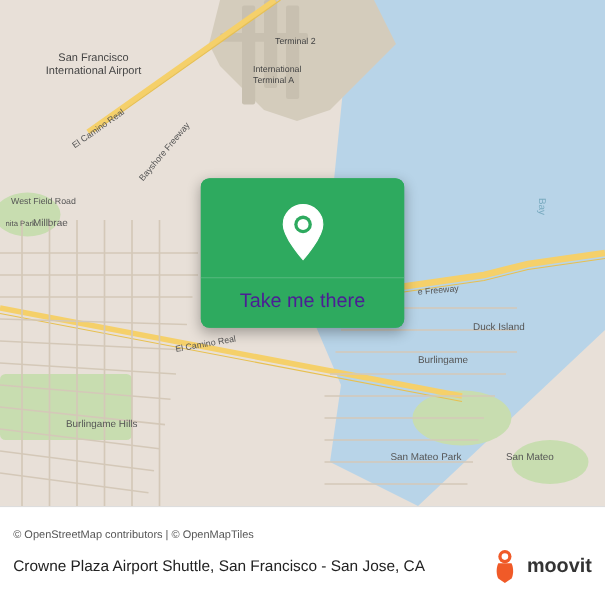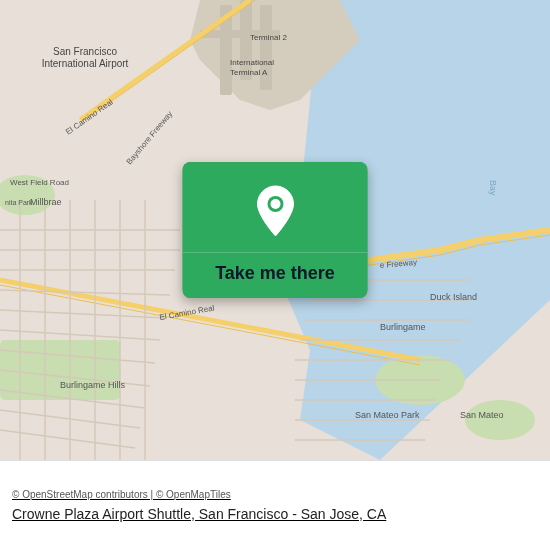--- a/index.html
+++ b/index.html
@@ -34,21 +34,20 @@
       height: 90px;
       background: white;
       position: absolute;
       bottom: 0;
       left: 0;
       display: flex;
       flex-direction: column;
       justify-content: center;
       padding: 8px 12px;
       border-top: 1px solid #ddd;
-      text-decoration: underline;
     }
 
     #attribution {
       font-size: 10px;
       color: #555;
       margin-bottom: 6px;
     }
 
     #place-info {
       display: flex;
@@ -114,23 +113,23 @@
       background-color: #2eaa5f;
       width: 100%;
       padding: 10px 0 14px;
       display: flex;
       justify-content: center;
       align-items: center;
       border-top: 1px solid rgba(255,255,255,0.2);
     }
 
     #cta-label {
-      color: #0f172a;
+      color: #4c1d95;
       font-size: 18px;
-      font-weight: 700;
+      font-weight: 400;
     }
   </style>
 </head>
 <body>
 
 <div id="map-container">
   <svg id="map-bg" viewBox="0 0 550 460" xmlns="http://www.w3.org/2000/svg">
 
     <rect width="550" height="460" fill="#e8e0d8"></rect>
 
@@ -232,14 +231,23 @@
         <span id="cta-label">Take me there</span>
       </div>
     </button>
   </div>
 </div>
 
 <div id="bottom-bar">
   <div id="attribution">© OpenStreetMap contributors | © OpenMapTiles</div>
   <div id="place-info">
     <span id="place-name">Crowne Plaza Airport Shuttle, San Francisco - San Jose, CA</span>
+    <div id="moovit-logo">
+
+      <svg width="32" height="32" viewBox="0 0 32 32" xmlns="http://www.w3.org/2000/svg">
+        <circle cx="16" cy="8" r="6" fill="#f05a28"></circle>
+        <path d="M10 14 C8 18 8 24 10 28 L16 32 L22 28 C24 24 24 18 22 14 Z" fill="#f05a28"></path>
+        <circle cx="16" cy="8" r="3" fill="white"></circle>
+      </svg>
+      <span id="moovit-text">moovit</span>
+    </div>
   </div>
 </div>
 
 </body></html>

